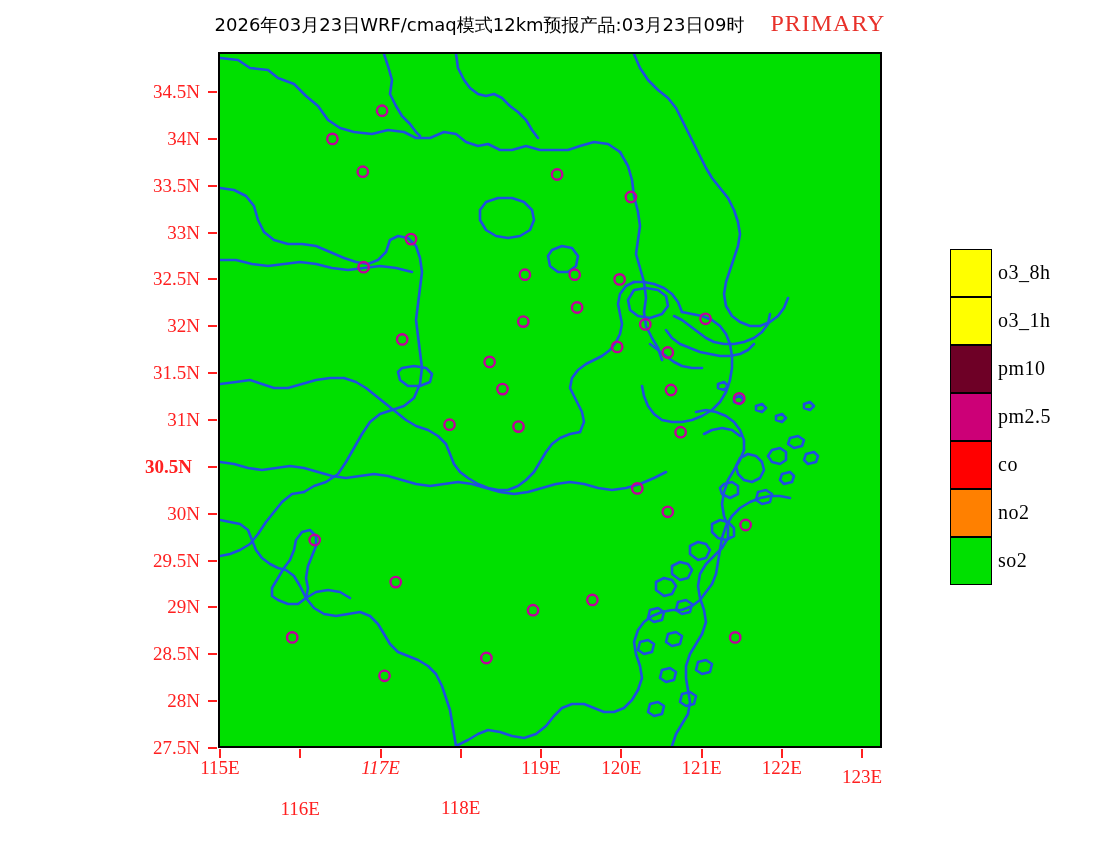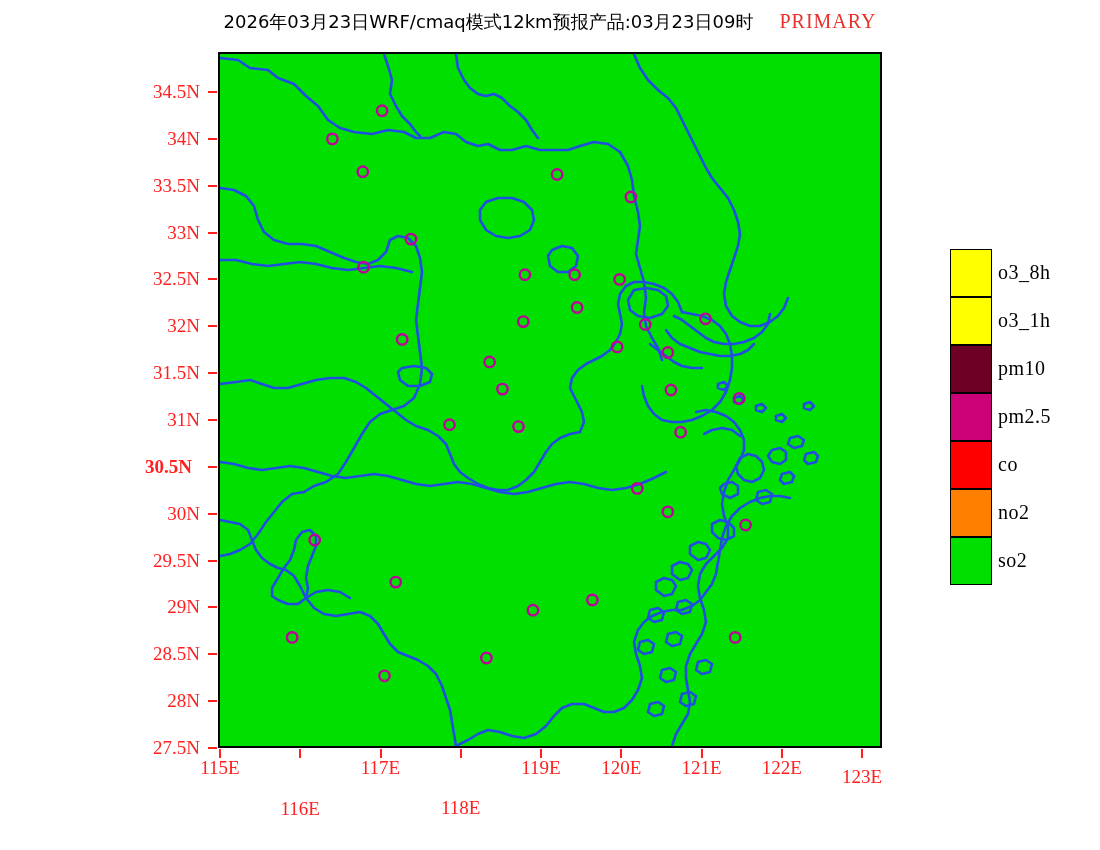--- a/index.html
+++ b/index.html
@@ -21,21 +21,21 @@
     white-space:nowrap;
     color:#000;
     font-family:"Liberation Serif", serif;
   }
   .title-bar .cn{font-family:"DejaVu Sans", sans-serif;font-size:18px;}
   .title-bar .primary{
     color:#e8312a;
     font-family:"Liberation Serif", serif;
     letter-spacing:1px;
     margin-left:26px;
-    font-size:20px;
+    font-size:24px;
   }
 
   
   .plot-frame{
     position:absolute;
     left:218px;top:52px;
     width:664px;height:696px;
     background:#00e000;
     border:2px solid #000;
     box-sizing:border-box;
@@ -265,21 +265,21 @@
       <div class="ytickmark" style="left: 208px; top: 700.143px;"></div>
       <div class="ylabel" style="left: 60px; width: 140px; top: 738px;">27.5N</div>
       <div class="ytickmark" style="left: 208px; top: 747px;"></div>
     </div>
 
   <div id="xaxis">
       <div class="xlabel" style="left: 180px; width: 80px; top: 758px;">115E</div>
       <div class="xtickmark" style="left: 219px; top: 749px;"></div>
       <div class="xlabel" style="left: 260.25px; width: 80px; top: 758px; margin-top: 41px;">116E</div>
       <div class="xtickmark" style="left: 299.25px; top: 749px;"></div>
-      <div class="xlabel" style="left: 340.5px; width: 80px; top: 758px;">117E</div>
+      <div class="xlabel" style="left: 340.5px; width: 80px; top: 758px; font-style: italic;">117E</div>
       <div class="xtickmark" style="left: 379.5px; top: 749px;"></div>
       <div class="xlabel" style="left: 420.75px; width: 80px; top: 758px; margin-top: 40px;">118E</div>
       <div class="xtickmark" style="left: 459.75px; top: 749px;"></div>
       <div class="xlabel" style="left: 501px; width: 80px; top: 758px;">119E</div>
       <div class="xtickmark" style="left: 540px; top: 749px;"></div>
       <div class="xlabel" style="left: 581.25px; width: 80px; top: 758px;">120E</div>
       <div class="xtickmark" style="left: 620.25px; top: 749px;"></div>
       <div class="xlabel" style="left: 661.5px; width: 80px; top: 758px;">121E</div>
       <div class="xtickmark" style="left: 700.5px; top: 749px;"></div>
       <div class="xlabel" style="left: 741.75px; width: 80px; top: 758px;">122E</div>

